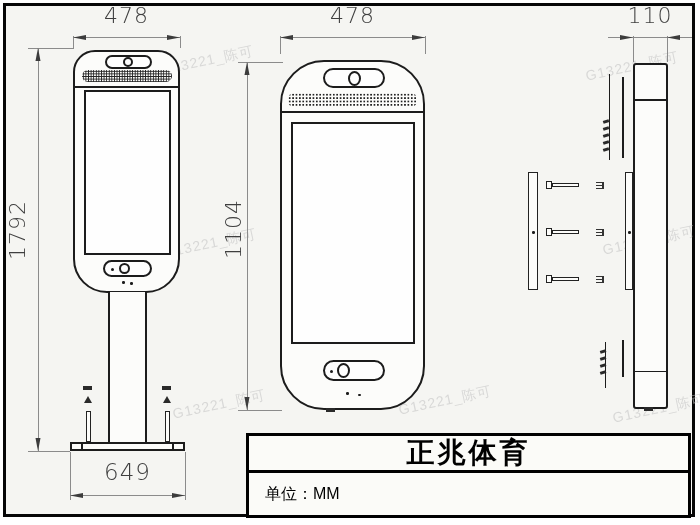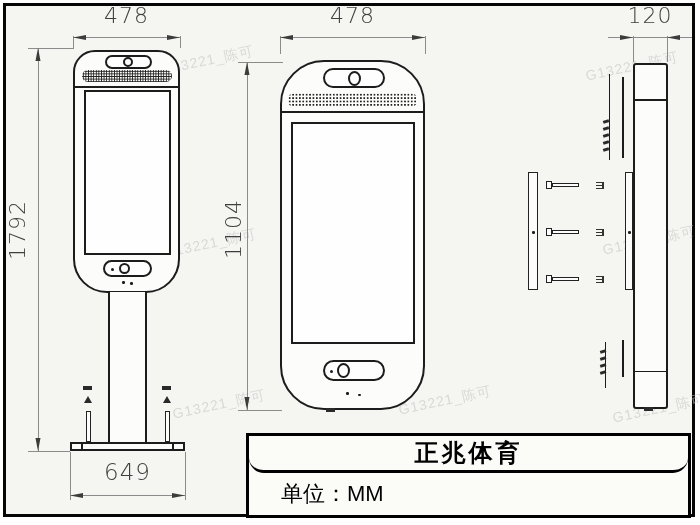--- a/index.html
+++ b/index.html
@@ -31,25 +31,25 @@
           background-image:radial-gradient(circle,#222 .9px,transparent 1px);}
   .g-dense{background-size:2.6px 2.6px;}
   .g-med{background-size:3.4px 3.4px;}
   .scr{position:absolute;background:#2a2a2a;z-index:5;}
   .part{position:absolute;border:1.5px solid #222;background:#fcfcfa;box-sizing:border-box;z-index:4;}
   
   .tb{position:absolute;left:246px;top:433px;width:445px;height:85px;border:3px solid #000;
       background:#fbfbf8;box-sizing:border-box;z-index:7;
       font-family:"Liberation Sans","DejaVu Sans",sans-serif;color:#000;}
   .tb-title{height:34px;border-bottom:3px solid #000;display:flex;align-items:center;
-            justify-content:center;font-size:24px;font-weight:bold;letter-spacing:3px;border-radius:15px;}
+            justify-content:center;font-size:28px;font-weight:bold;letter-spacing:3px;}
   .tb-row{display:flex;height:42px;}
   .tb-cell-l{width:228px;border-right:3px solid #000;display:flex;align-items:center;
              padding-left:10px;font-size:22px;box-sizing:border-box;}
-  .tb-cell-r{flex:1;display:flex;align-items:center;padding-left:32px;font-size:22px;}
+  .tb-cell-r{flex:1;display:flex;align-items:center;padding-left:16px;font-size:16px;}
 </style>
 </head>
 <body>
 
 <div id="stage">
   <div class="frame"></div>
 
   <span class="wm" style="left:160px;top:52px;">G13221_陈可</span>
   <span class="wm" style="left:585px;top:58px;">G13221_陈可</span>
   <span class="wm" style="left:163px;top:235px;">G13221_陈可</span>
@@ -123,21 +123,21 @@
   <div class="grille g-med" style="left:288px;top:93px;width:129px;height:14px;"></div>
   <div class="oln" style="left:281px;top:111px;width:143px;height:1.5px;"></div>
   <div class="dev" style="left:291px;top:122px;width:124px;height:222px;border-radius:0;background:#fefefe;z-index:5;border-width:2.5px;"></div>
   <div class="pill" style="left:323px;top:360px;width:62px;height:21px;"></div>
   <div class="dot" style="left:329.5px;top:369.5px;width:3px;height:3px;"></div>
   <div class="circ" style="left:337px;top:363px;width:13px;height:15px;"></div>
   <div class="dot" style="left:346px;top:392px;width:2.5px;height:2.5px;"></div>
   <div class="dot" style="left:358px;top:393.5px;width:2.5px;height:2.5px;"></div>
   <div class="scr" style="left:326px;top:408px;width:9px;height:4px;z-index:5;"></div>
 
-  <div class="dimtxt" style="left:621px;top:5px;width:58px;">120</div>
+  <div class="dimtxt" style="left:621px;top:5px;width:58px;">110</div>
   <div class="ln" style="left:608px;top:37px;width:84px;height:1px;"></div>
   <div class="ln" style="left:633px;top:36px;width:1px;height:26px;"></div>
   <div class="ln" style="left:667px;top:36px;width:1px;height:26px;"></div>
   <div class="arw aR" style="left:620px;top:34.5px;"></div>
   <div class="arw aL" style="left:667px;top:34.5px;"></div>
 
   <div class="dev" style="left:633px;top:63px;width:35px;height:346px;border-radius:3px;"></div>
   <div class="oln" style="left:634px;top:99px;width:33px;height:1.5px;"></div>
   <div class="oln" style="left:634px;top:371px;width:33px;height:1.2px;"></div>
   <div class="scr" style="left:644px;top:407px;width:9px;height:4px;z-index:5;"></div>

